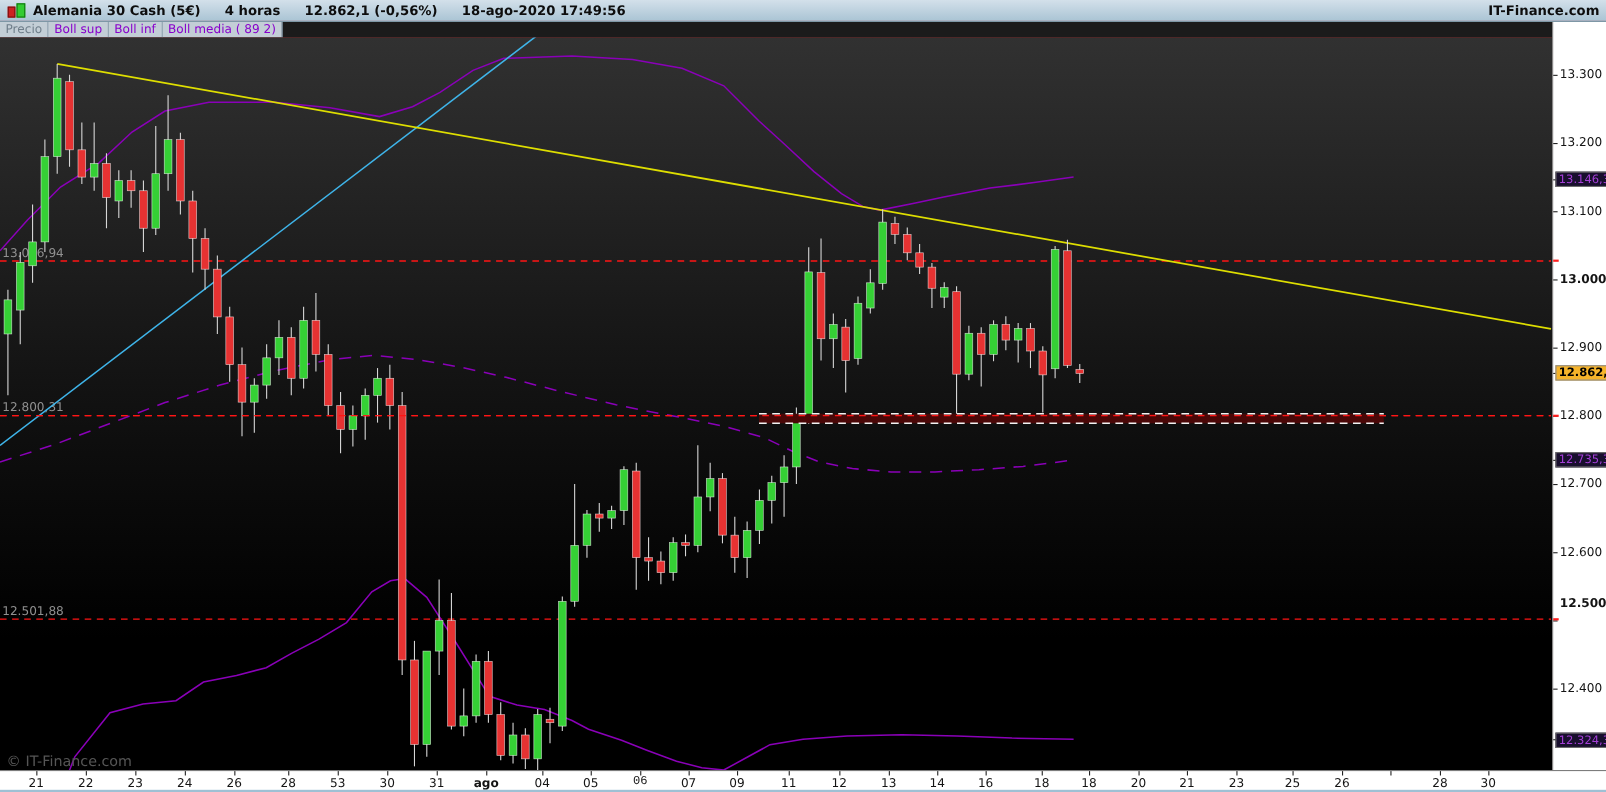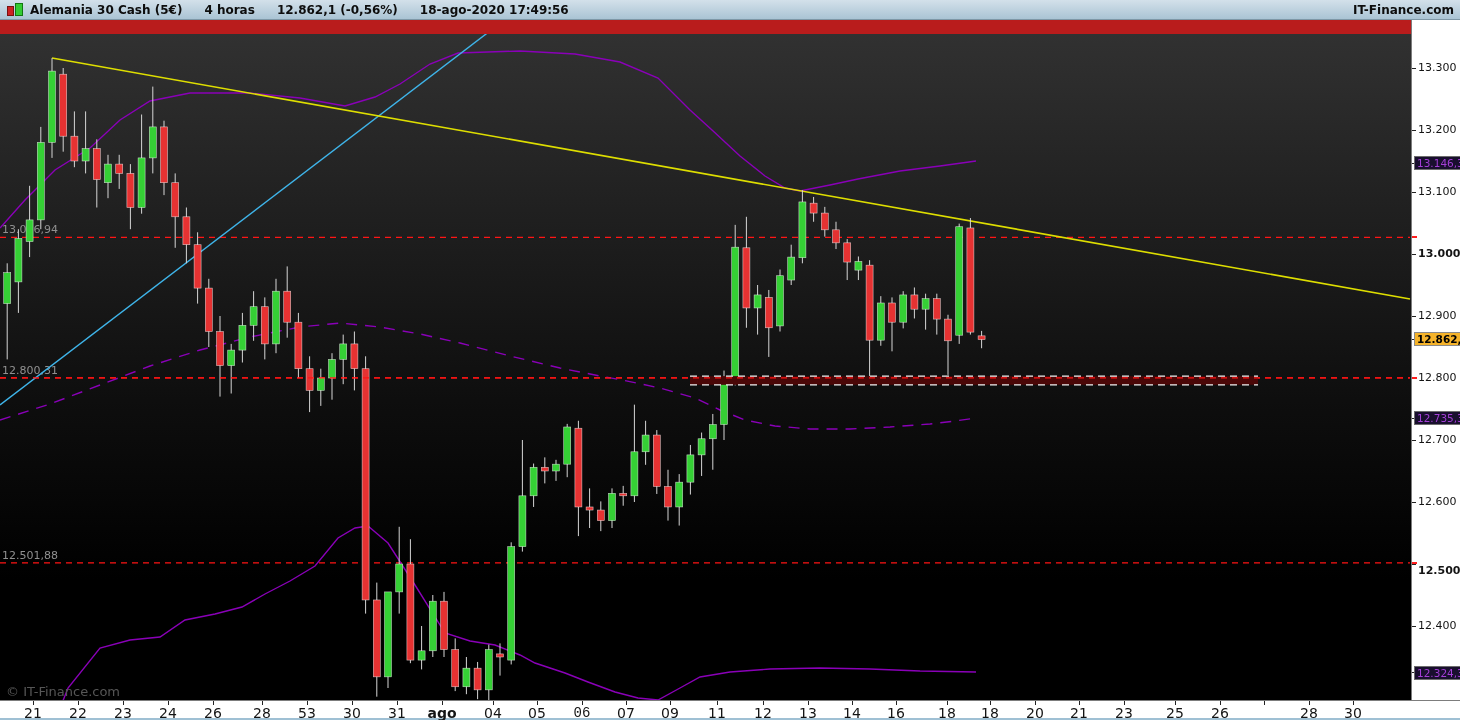--- a/index.html
+++ b/index.html
@@ -35,21 +35,21 @@
   .pt{position:absolute;left:6px;font-size:11px;color:#141414;white-space:nowrap;}
   .pt.bold{font-weight:bold;}
   .pt.band{left:2px;background:#190f2e;color:#a43fd6;border:1px solid #6c6c6c;padding:0 2px;font-size:10.5px;}
   .pt.price{left:2px;background:#f5b32a;color:#000;border:1px solid #8a8a8a;padding:0 2px;font-weight:bold;font-size:10.5px;}
   .ptick{position:absolute;left:0;width:4px;height:1px;background:#222;}
   .ltick{position:absolute;left:0;width:5px;height:2px;background:#ff1e1e;}
 
   
   #date-axis{position:absolute;left:0;top:700px;width:1460px;height:20px;background:#ffffff;
     border-top:1px solid #7d7d7d;border-bottom:2px solid #9fc0d4;box-sizing:border-box;}
-  .dt{position:absolute;top:4px;transform:translateX(-50%);font-size:14px;color:#141414;}
+  .dt{position:absolute;top:4px;transform:translateX(-50%);font-size:11px;color:#141414;}
   .dt.bold{font-weight:bold;}
   .dtick{position:absolute;top:0;width:1px;height:4px;background:#222;}
 </style>
 </head>
 <body>
 
 <div id="screen">
 
   <div id="header">
     <span id="cs-icon">
@@ -58,20 +58,28 @@
         <span class="c1"></span>
         <span class="c2"></span>
     </span>
     <span>Alemania 30 Cash (5€)</span>
     <span class="sep">4 horas</span>
     <span class="sep">12.862,1 (-0,56%)</span>
     <span class="sep">18-ago-2020 17:49:56</span>
     <span id="brand">IT-Finance.com</span>
   </div>
 
+  <div id="chiprow">
+    <div id="chips">
+        <div class="chip" style="color: rgb(111, 126, 138);">Precio</div>
+        <div class="chip" style="color: rgb(136, 0, 204);">Boll sup</div>
+        <div class="chip" style="color: rgb(136, 0, 204);">Boll inf</div>
+        <div class="chip" style="color: rgb(136, 0, 204);">Boll media ( 89 2)</div>
+      </div>
+  </div>
 
   <div id="plot"></div>
 
   <svg id="chart-svg">
       <defs>
         <clipPath id="plotclip">
           <rect x="0" y="34" width="1411" height="666"></rect>
         </clipPath>
       </defs>
       <g clip-path="url(#plotclip)">
@@ -291,21 +299,21 @@
       <div class="pt price" style="top: 312.498px;">12.862,1</div>
       <div class="ptick" style="top: 357.5px;"></div>
       <div class="pt" style="top: 351px;">12.800</div>
       <div class="ptick" style="top: 397.614px;"></div>
       <div class="pt band" style="top: 391.114px;">12.735,3</div>
       <div class="ptick" style="top: 419.5px;"></div>
       <div class="pt" style="top: 413px;">12.700</div>
       <div class="ptick" style="top: 481.5px;"></div>
       <div class="pt" style="top: 475px;">12.600</div>
       <div class="ptick" style="top: 543.5px;"></div>
-      <div class="pt bold" style="top: 544px;">12.500</div>
+      <div class="pt bold" style="top: 522px;">12.500</div>
       <div class="ptick" style="top: 605.5px;"></div>
       <div class="pt" style="top: 599px;">12.400</div>
       <div class="ptick" style="top: 652.434px;"></div>
       <div class="pt band" style="top: 645.934px;">12.324,3</div>
       <div class="ltick" style="top: 216.297px;"></div>
       <div class="ltick" style="top: 356.808px;"></div>
       <div class="ltick" style="top: 541.834px;"></div>
     </div>
 
   <div id="date-axis">

